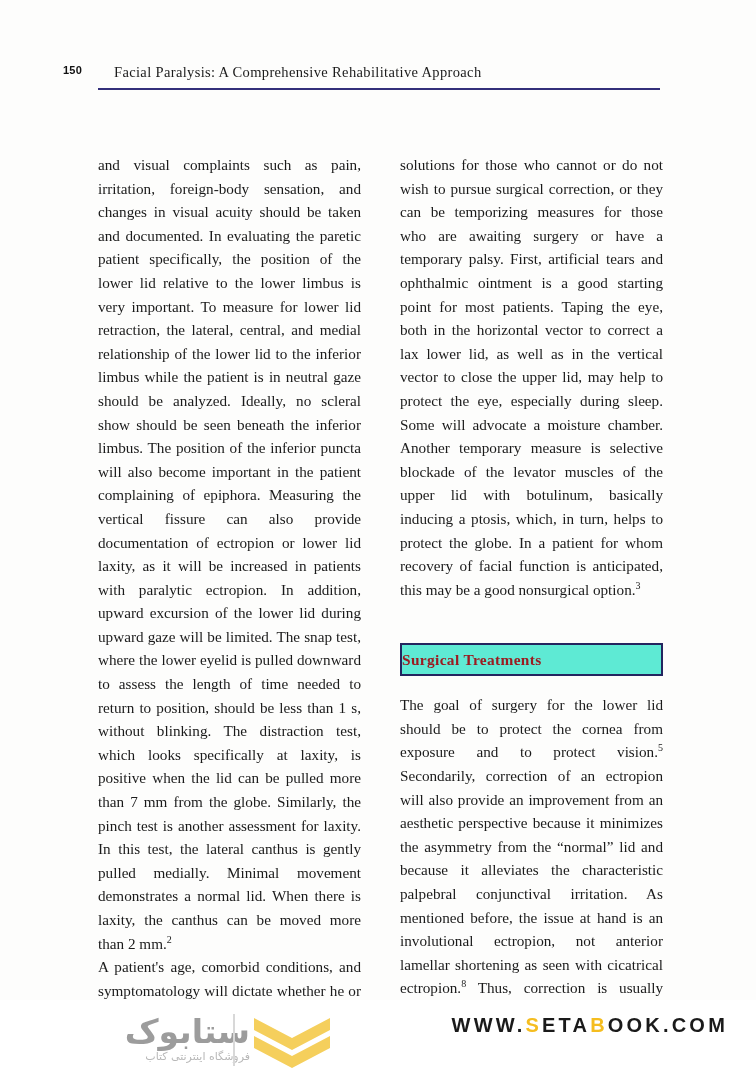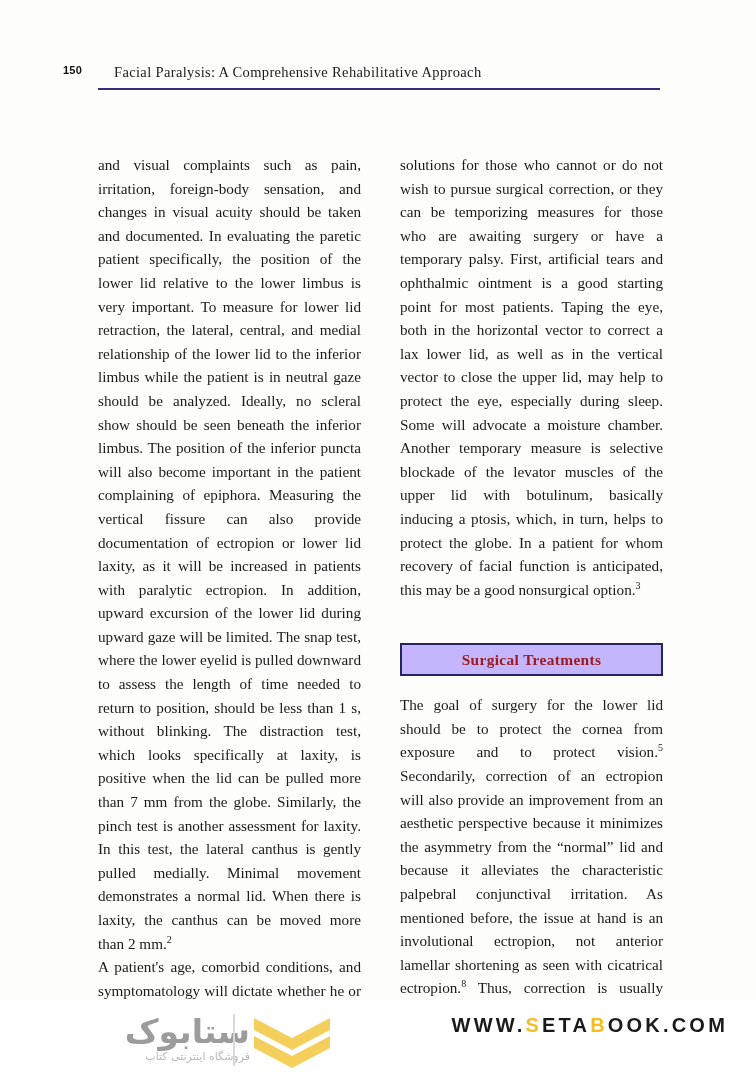--- a/index.html
+++ b/index.html
@@ -94,25 +94,25 @@
     font-size: 0.66em;
     vertical-align: super;
     line-height: 0;
   }
 
   
   .section-head {
     box-sizing: border-box;
     width: 263px;
     height: 33px;
-    background: #c4b5fd;
+    background: #5eead4;
     border: 2px solid #24255f;
     display: flex;
     align-items: center;
-    justify-content: center;
+    justify-content: flex-start;
     margin: 20px 0 17px 0;
   }
   .section-head .label {
     font-family: "Liberation Serif", "DejaVu Serif", serif;
     font-weight: bold;
     font-size: 15.4px;
     color: #9b1b21;
     letter-spacing: 0.35px;
     white-space: nowrap;
   }

